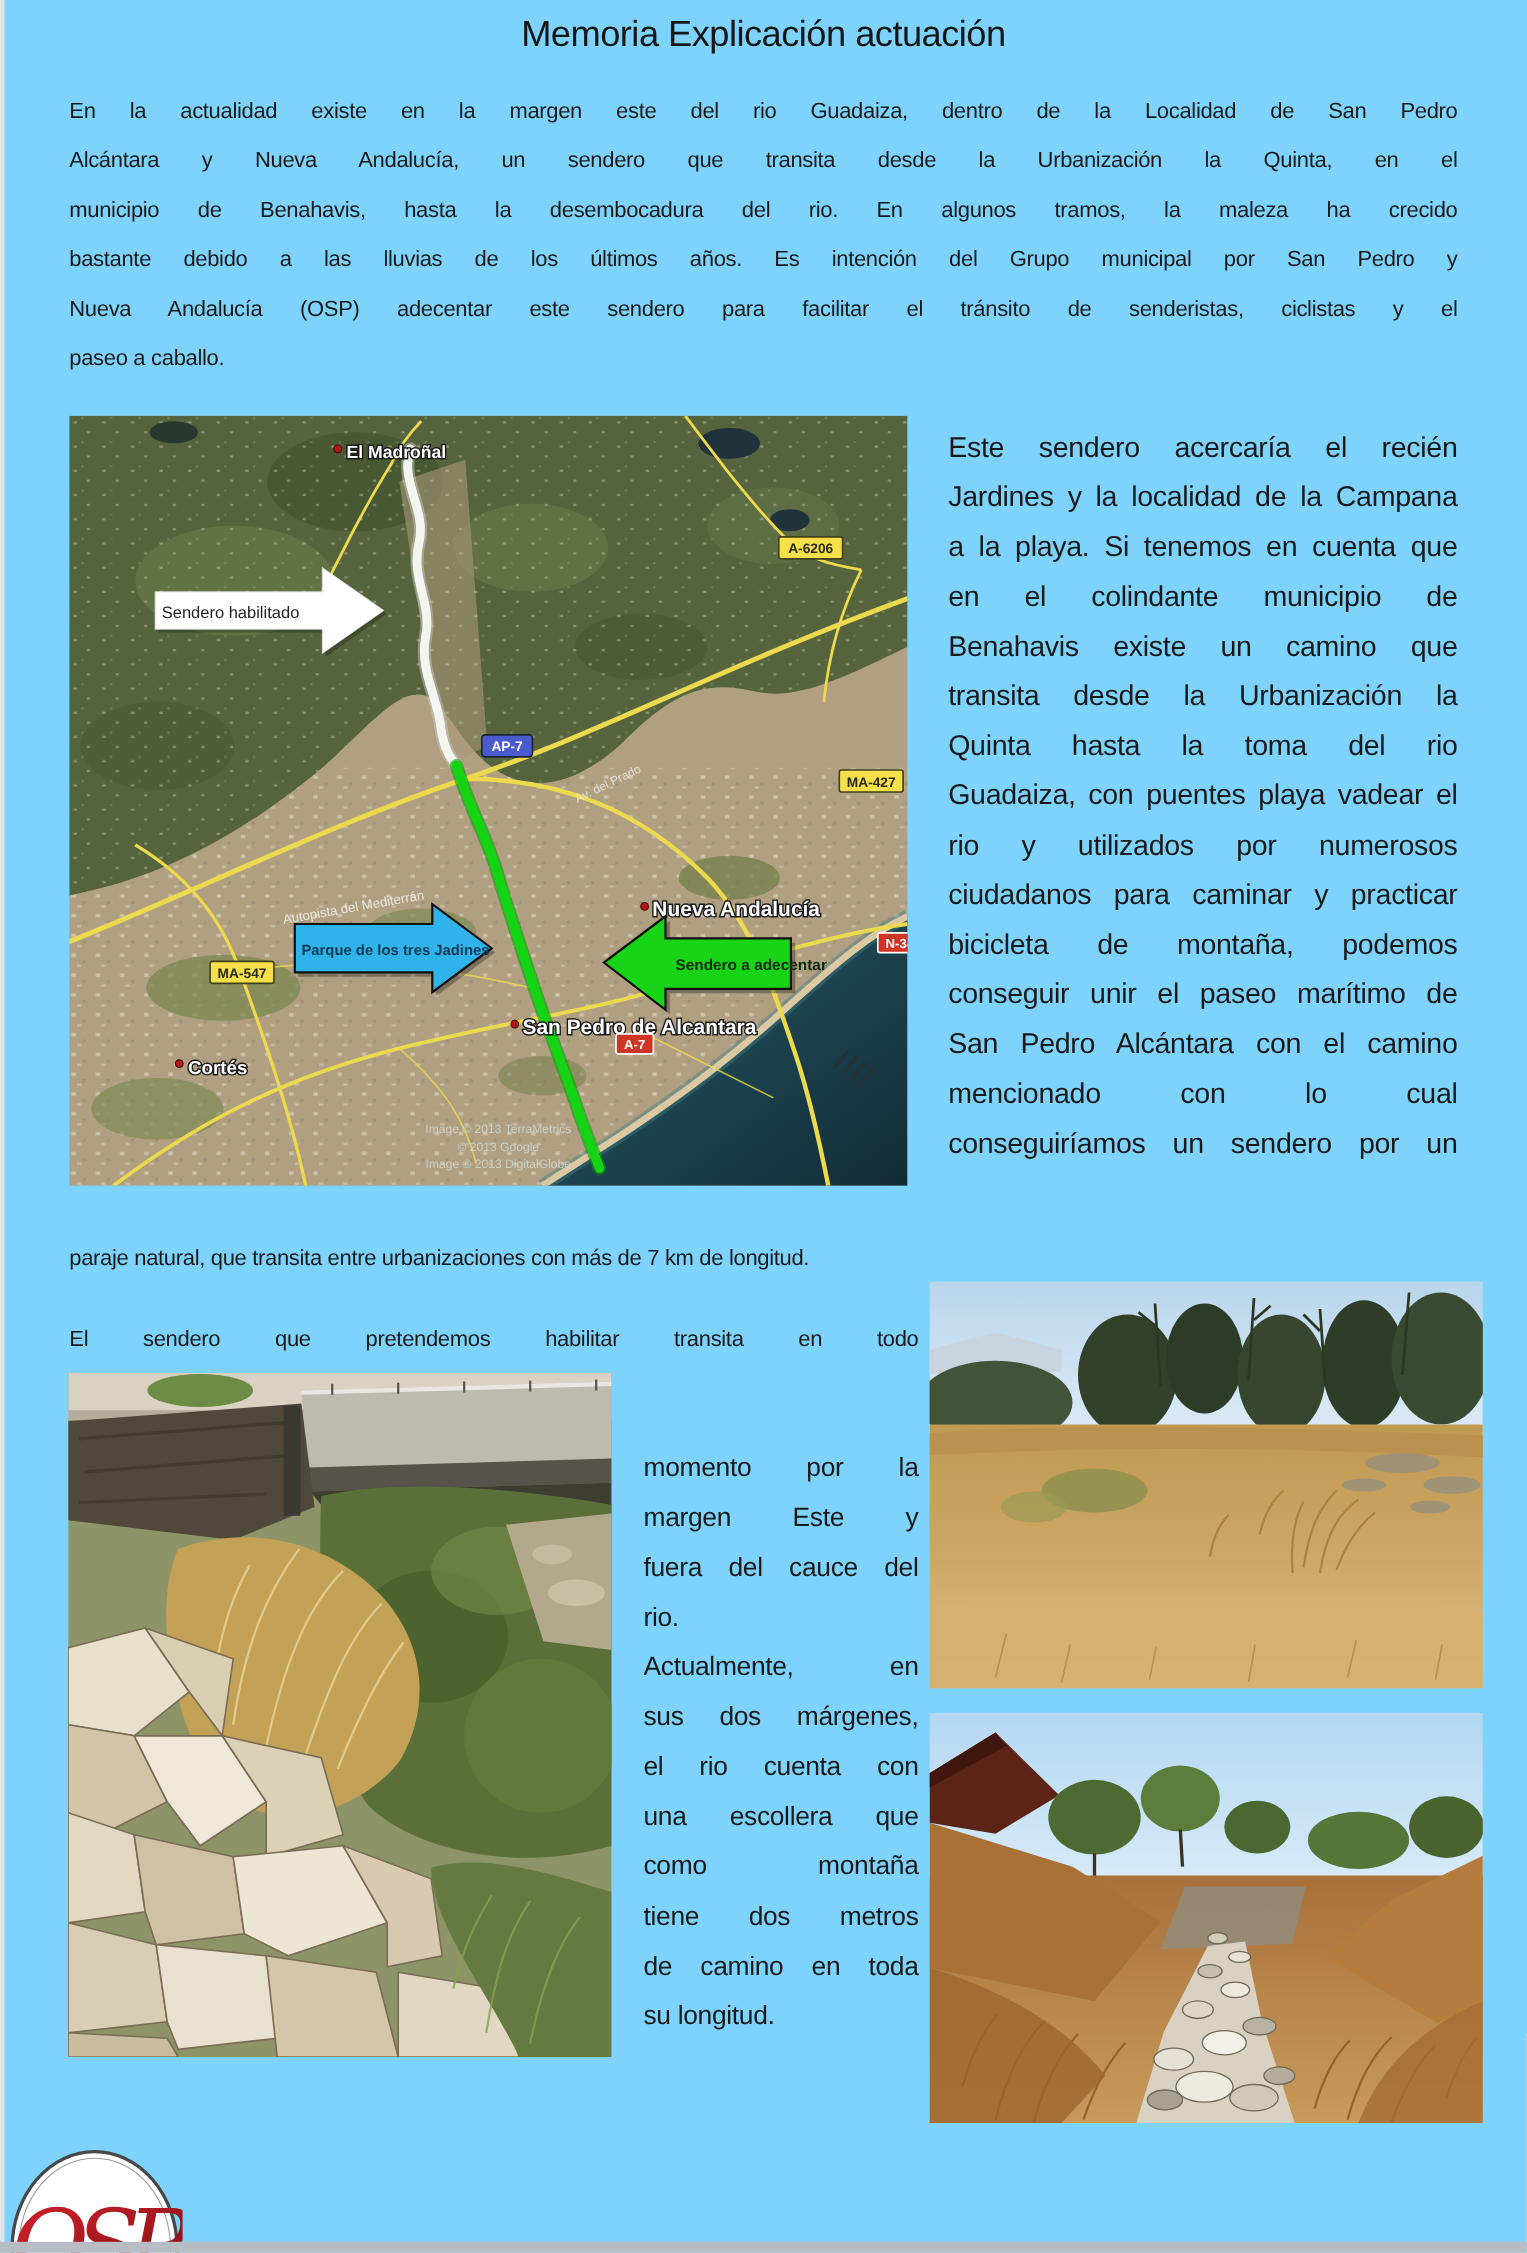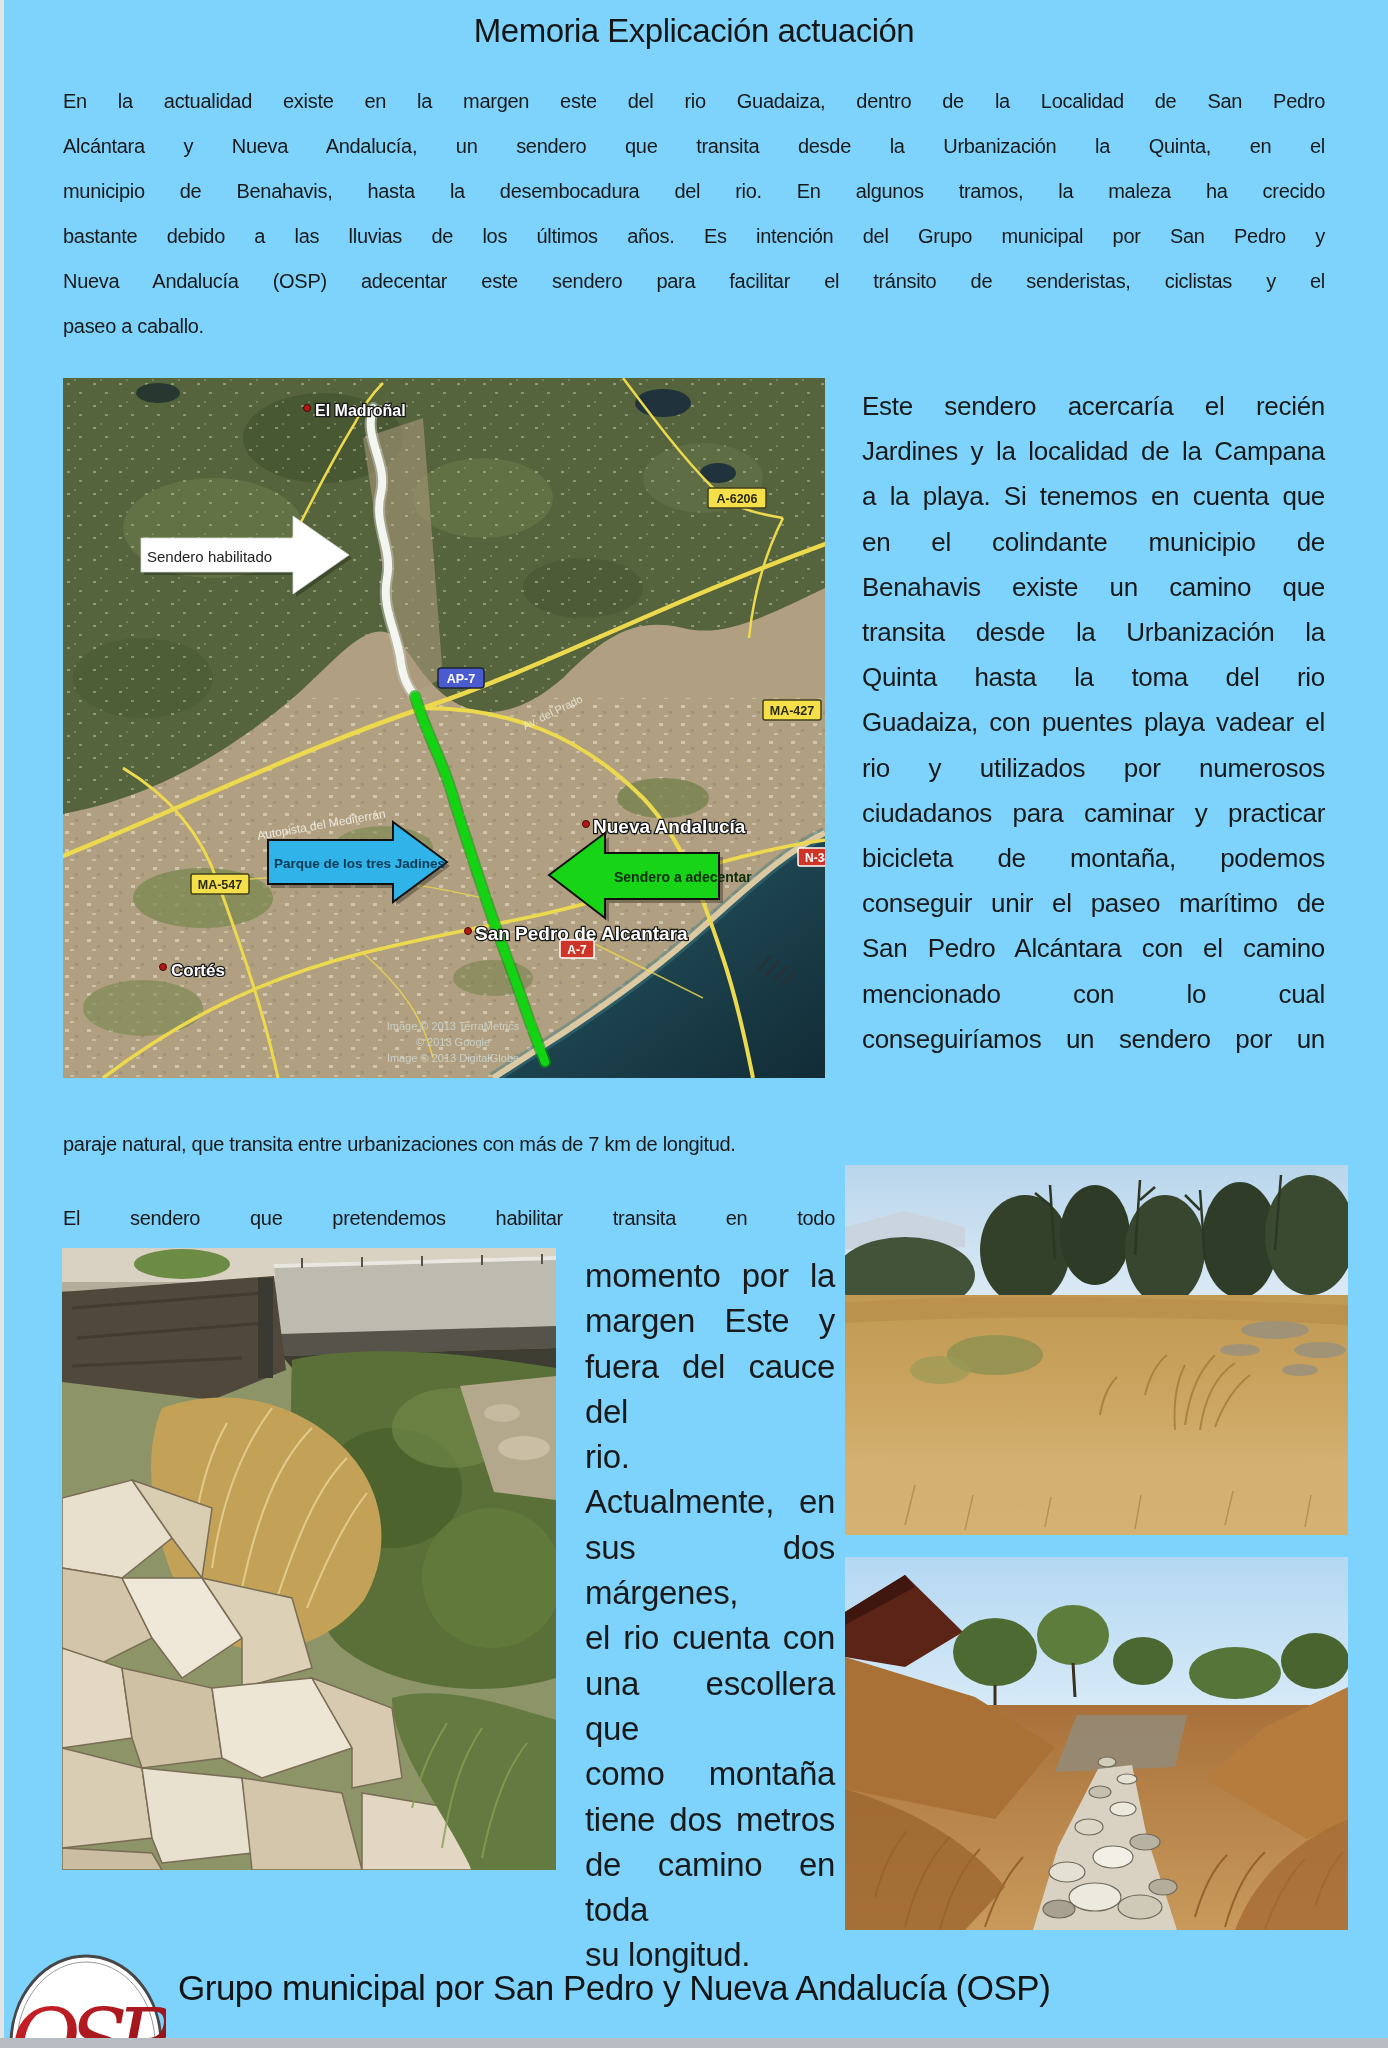--- a/index.html
+++ b/index.html
@@ -19,21 +19,21 @@
   .textblock { position:absolute; font-size:20px; letter-spacing:-0.3px; line-height:45px; color:#191919; }
   .textblock .ln { text-align:justify; text-align-last:justify; white-space:normal; }
   .textblock .ln.last { text-align-last:left; }
   .textblock.justify-all .ln.last { text-align-last:justify; }
 
   .intro { left:63px; top:79px; width:1262px; }
   .rightcol { left:862px; top:384px; width:463px; line-height:45.2px; font-size:26px; }
   .wideline { left:63px; top:1122px; width:1262px; }
   .wideline .ln.last { text-align-last:left; }
   .senderoline { left:63px; top:1196px; width:772px; }
-  .midcol { left:585px; top:1253px; width:250px; line-height:45.3px; font-size:33px; }
+  .midcol { left:585px; top:1312px; width:250px; line-height:45.3px; font-size:24px; }
 
   .mapwrap { position:absolute; left:63px; top:378px; width:762px; height:700px; }
   .photo-left { position:absolute; left:62px; top:1248px; width:494px; height:622px; }
   .photo-r1 { position:absolute; left:845px; top:1165px; width:503px; height:370px; }
   .photo-r2 { position:absolute; left:845px; top:1557px; width:503px; height:373px; }
   .mapwrap svg, .photo-left svg, .photo-r1 svg, .photo-r2 svg { display:block; width:100%; height:100%; }
 
   .footer-text {
     position:absolute; left:178px; top:1968px; font-size:35px; letter-spacing:-0.5px; color:#141414;
   }
@@ -424,16 +424,15 @@
         <linearGradient id="lgrad" x1="0" y1="0" x2="1" y2="1">
           <stop offset="0" stop-color="#d6232b"></stop>
             <stop offset="1" stop-color="#7a0d12"></stop>
         </linearGradient>
       </defs>
       <ellipse cx="80" cy="92" rx="75" ry="88" fill="#ffffff" stroke="#474747" stroke-width="3"></ellipse>
       <ellipse cx="80" cy="92" rx="69" ry="82" fill="none" stroke="#9a9a9a" stroke-width="1"></ellipse>
       <text x="80" y="118" text-anchor="middle" font-family="DejaVu Serif, serif" font-style="italic" font-size="86" letter-spacing="-12" fill="url(#lgrad)">OSP</text>
     </svg>
   </div>
-  <div class="footer-text">Grupo municipal por San Pedro y Nueva Andalucía (OSP)</div>
 
   <div class="bottom-bar"></div>
 </div>
 
 </body></html>

